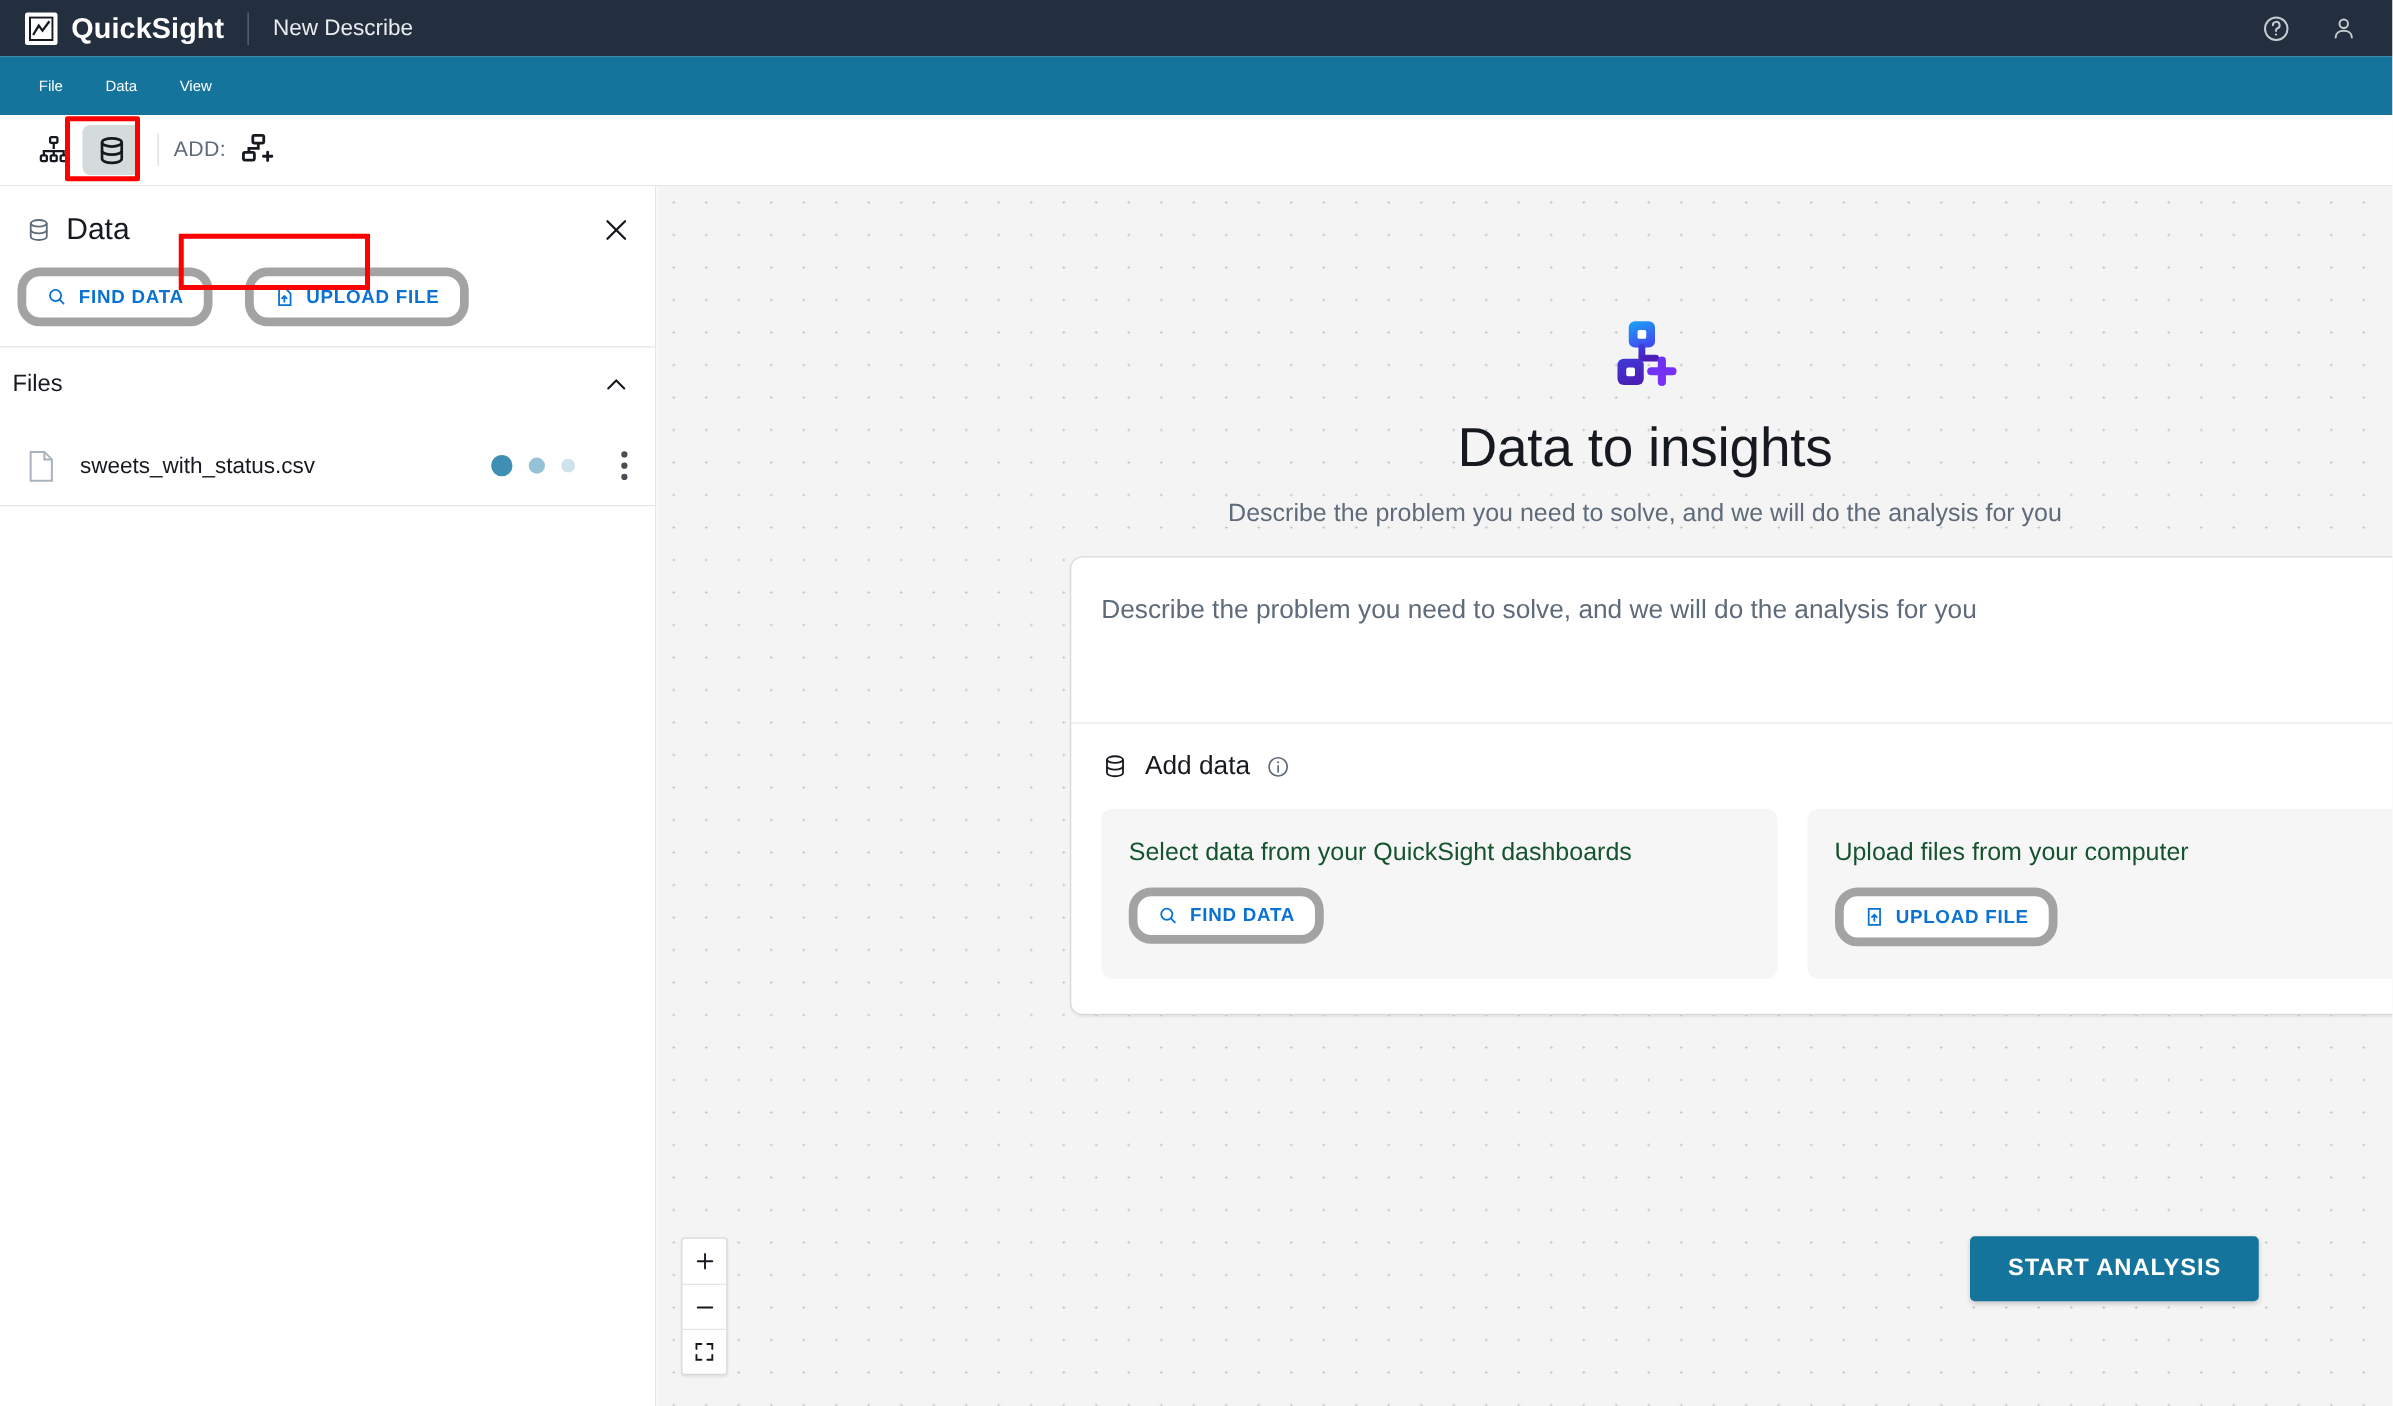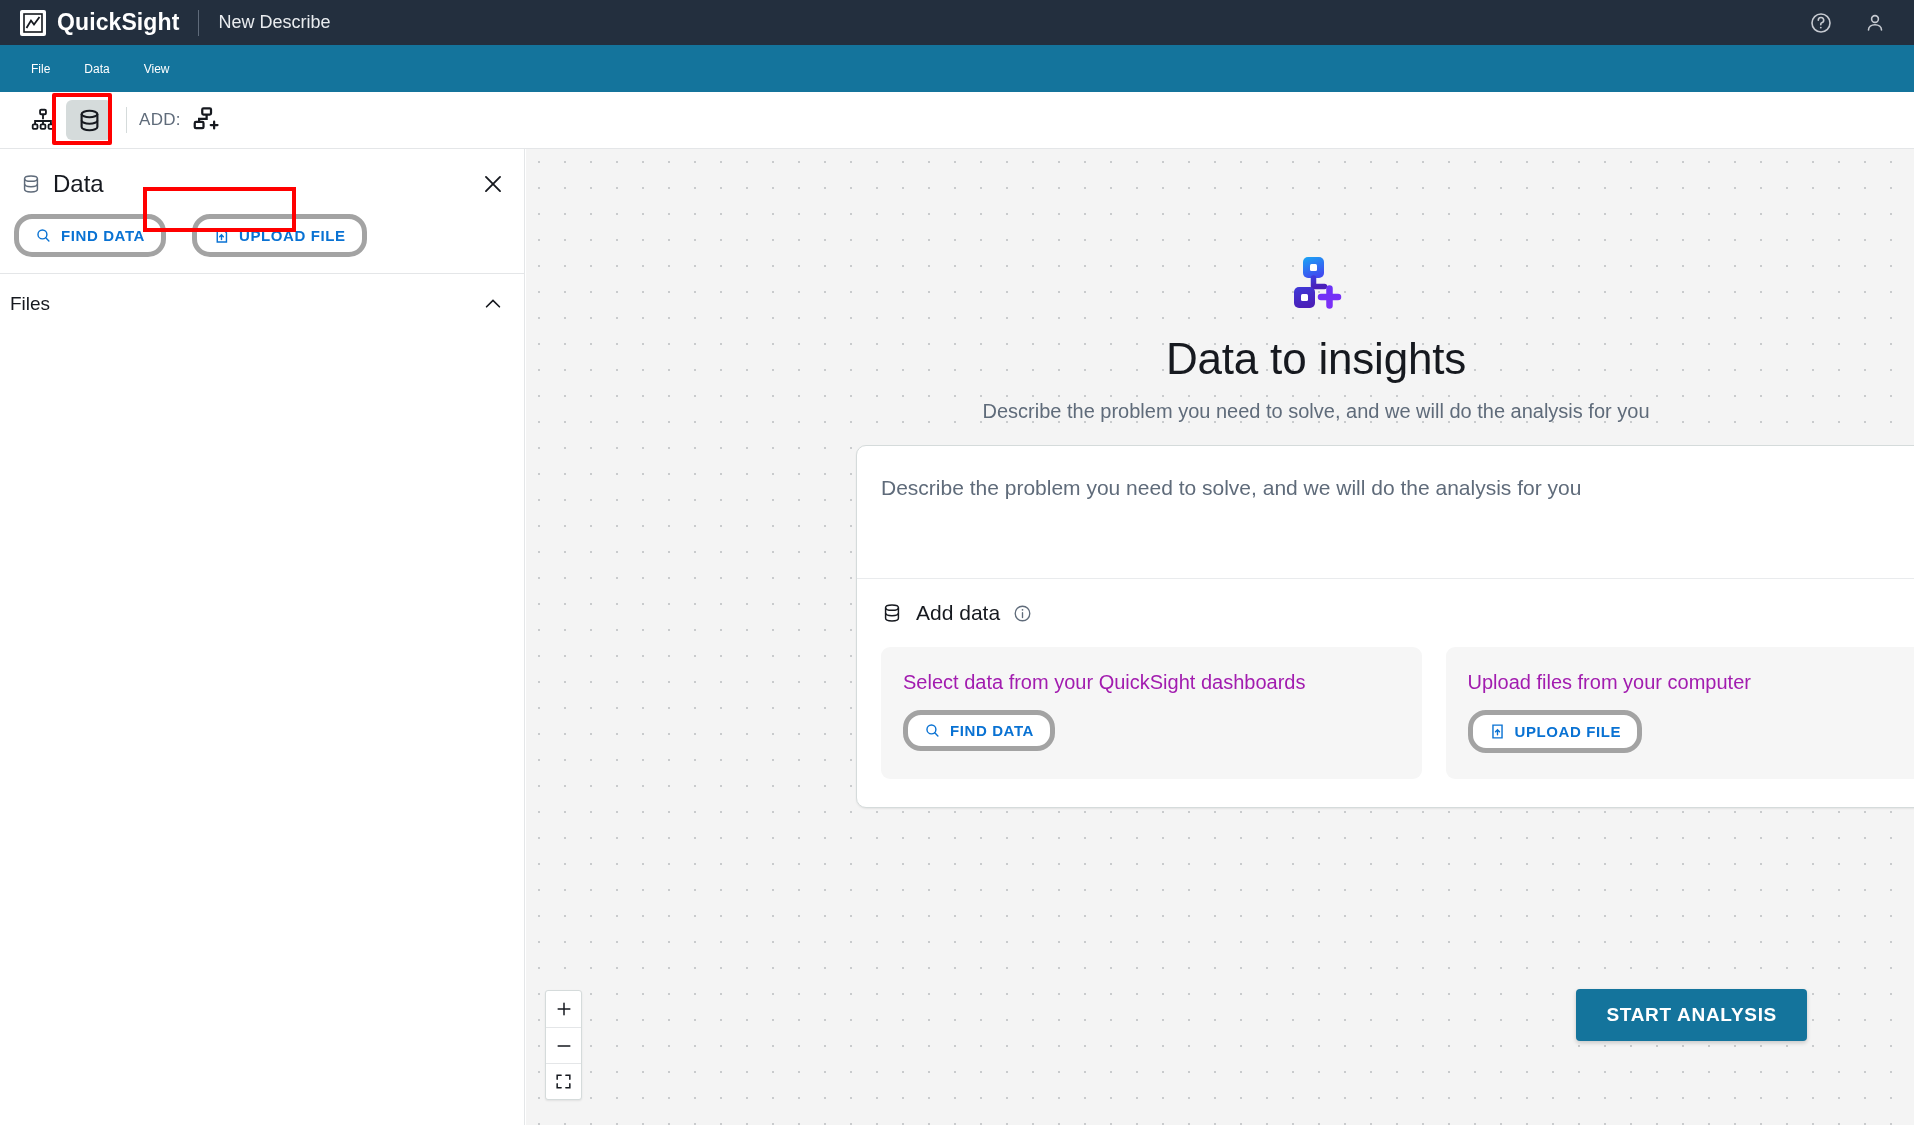--- a/index.html
+++ b/index.html
@@ -77,21 +77,21 @@
     display: flex; align-items: center; padding: 18px 18px 0 20px; height: 52px;
   }
   .panel-db-icon { width: 22px; height: 22px; color: #5f6b7a; margin-right: 11px; }
   .panel-title { font-size: 24px; font-weight: 400; color: #16191f; }
   .panel-close {
     margin-left: auto; width: 26px; height: 26px; color: #16191f; cursor: pointer;
   }
   .panel-actions { display: flex; gap: 26px; padding: 13px 0 0 14px; }
   .ghost-btn {
     display: inline-flex; align-items: center; gap: 9px;
-    border: 5px solid #a3a3a3; border-radius: 18px;
+    border: 7px solid #a3a3a3; border-radius: 18px;
     padding: 7px 16px; background: #ffffff; cursor: pointer;
     color: #0972d3; font-size: 15px; font-weight: 600; letter-spacing: .6px;
     white-space: nowrap;
   }
   .ghost-btn svg { display: block; }
   .upload-highlight {
     position: absolute; left: 143px; top: 187px; width: 153px; height: 45px;
     border: 4px solid #ff0000; pointer-events: none;
   }
   .panel-divider { margin-top: 16px; height: 1px; background: #e4e6e8; }
@@ -149,21 +149,21 @@
   .add-data-row {
     display: flex; align-items: center; gap: 13px; padding: 22px 0 0 24px;
   }
   .add-data-db { width: 22px; height: 22px; color: #16191f; }
   .add-data-text { font-size: 21px; color: #16191f; }
   .info-icon { width: 19px; height: 19px; color: #5f6b7a; cursor: pointer; }
   .tiles { display: flex; gap: 24px; padding: 22px 24px 28px 24px; }
   .tile {
     flex: 1; background: #f6f6f6; border-radius: 9px; padding: 24px 22px 26px 22px;
   }
-  .tile-text { font-size: 20px; color: #a21caf; margin-bottom: 16px; white-space: nowrap; }
+  .tile-text { font-size: 20px; color: #14532d; margin-bottom: 16px; white-space: nowrap; }
   .zoom-ctrl {
     position: absolute; left: 19px; bottom: 25px; width: 37px;
     background: #ffffff; border: 1px solid #d5dbdb; border-radius: 3px;
     box-shadow: 0 1px 2px rgba(0,0,0,.08);
   }
   .zoom-btn {
     height: 36px; display: flex; align-items: center; justify-content: center;
     cursor: pointer; color: #16191f;
   }
   .zoom-btn + .zoom-btn { border-top: 1px solid #e4e6e8; }
@@ -283,20 +283,39 @@
 
     <div class="files-head">
       <span class="files-label">Files</span>
       <span class="files-chevron">
         <svg width="22" height="22" viewBox="0 0 24 24" fill="none" stroke="currentColor" stroke-width="1.8" stroke-linecap="round">
           <path d="M5 15l7-7 7 7"></path>
         </svg>
       </span>
     </div>
 
+    <div class="file-row">
+      <span class="file-icon">
+        <svg width="22" height="26" viewBox="0 0 22 26" fill="none" stroke="currentColor" stroke-width="1.6">
+          <path d="M2.5 1.5h11l6 6v17h-17z"></path>
+            <path d="M13.5 1.5v6h6"></path>
+        </svg>
+      </span>
+      <span class="file-name">sweets_with_status.csv</span>
+      <span class="file-status">
+        <i class="dot d1"></i>
+        <i class="dot d2"></i>
+        <i class="dot d3"></i>
+        <span class="kebab">
+          <i></i>
+            <i></i>
+            <i></i>
+        </span>
+      </span>
+    </div>
   </div>
   <div class="upload-highlight"></div>
 
   <div class="canvas">
 
     <div class="hero">
       <div class="hero-icon">
         <svg width="64" height="64" viewBox="0 0 64 64" fill="none">
           <defs>
             <linearGradient id="gA" x1="0" y1="0" x2="0.4" y2="1">

